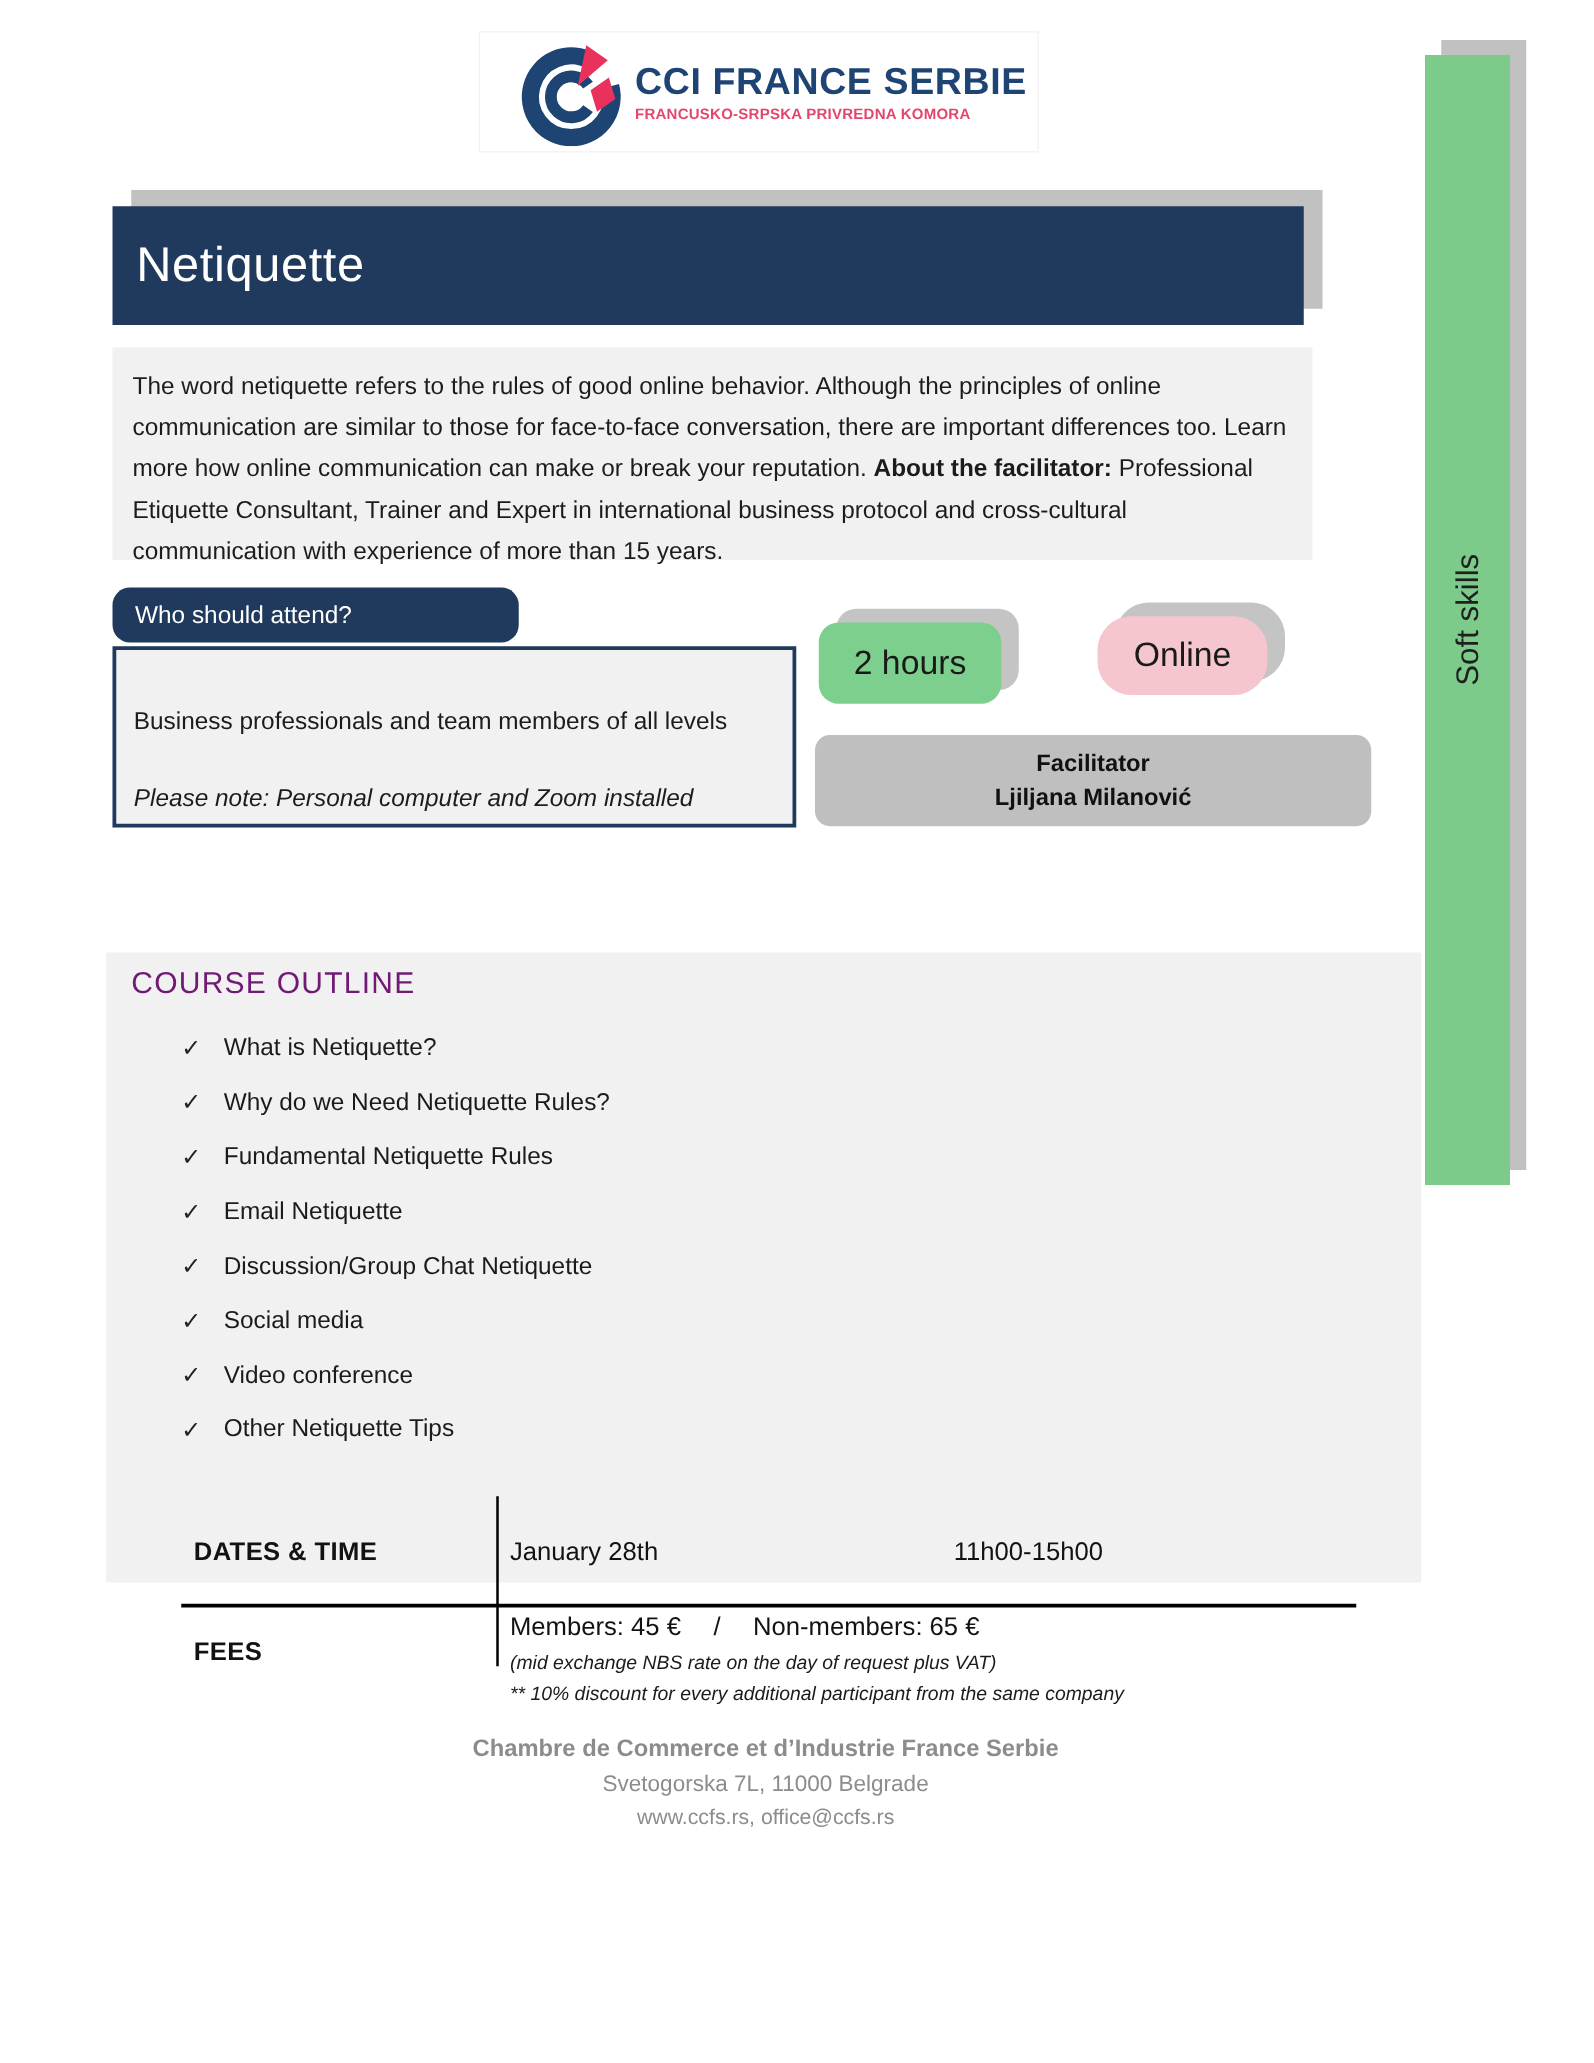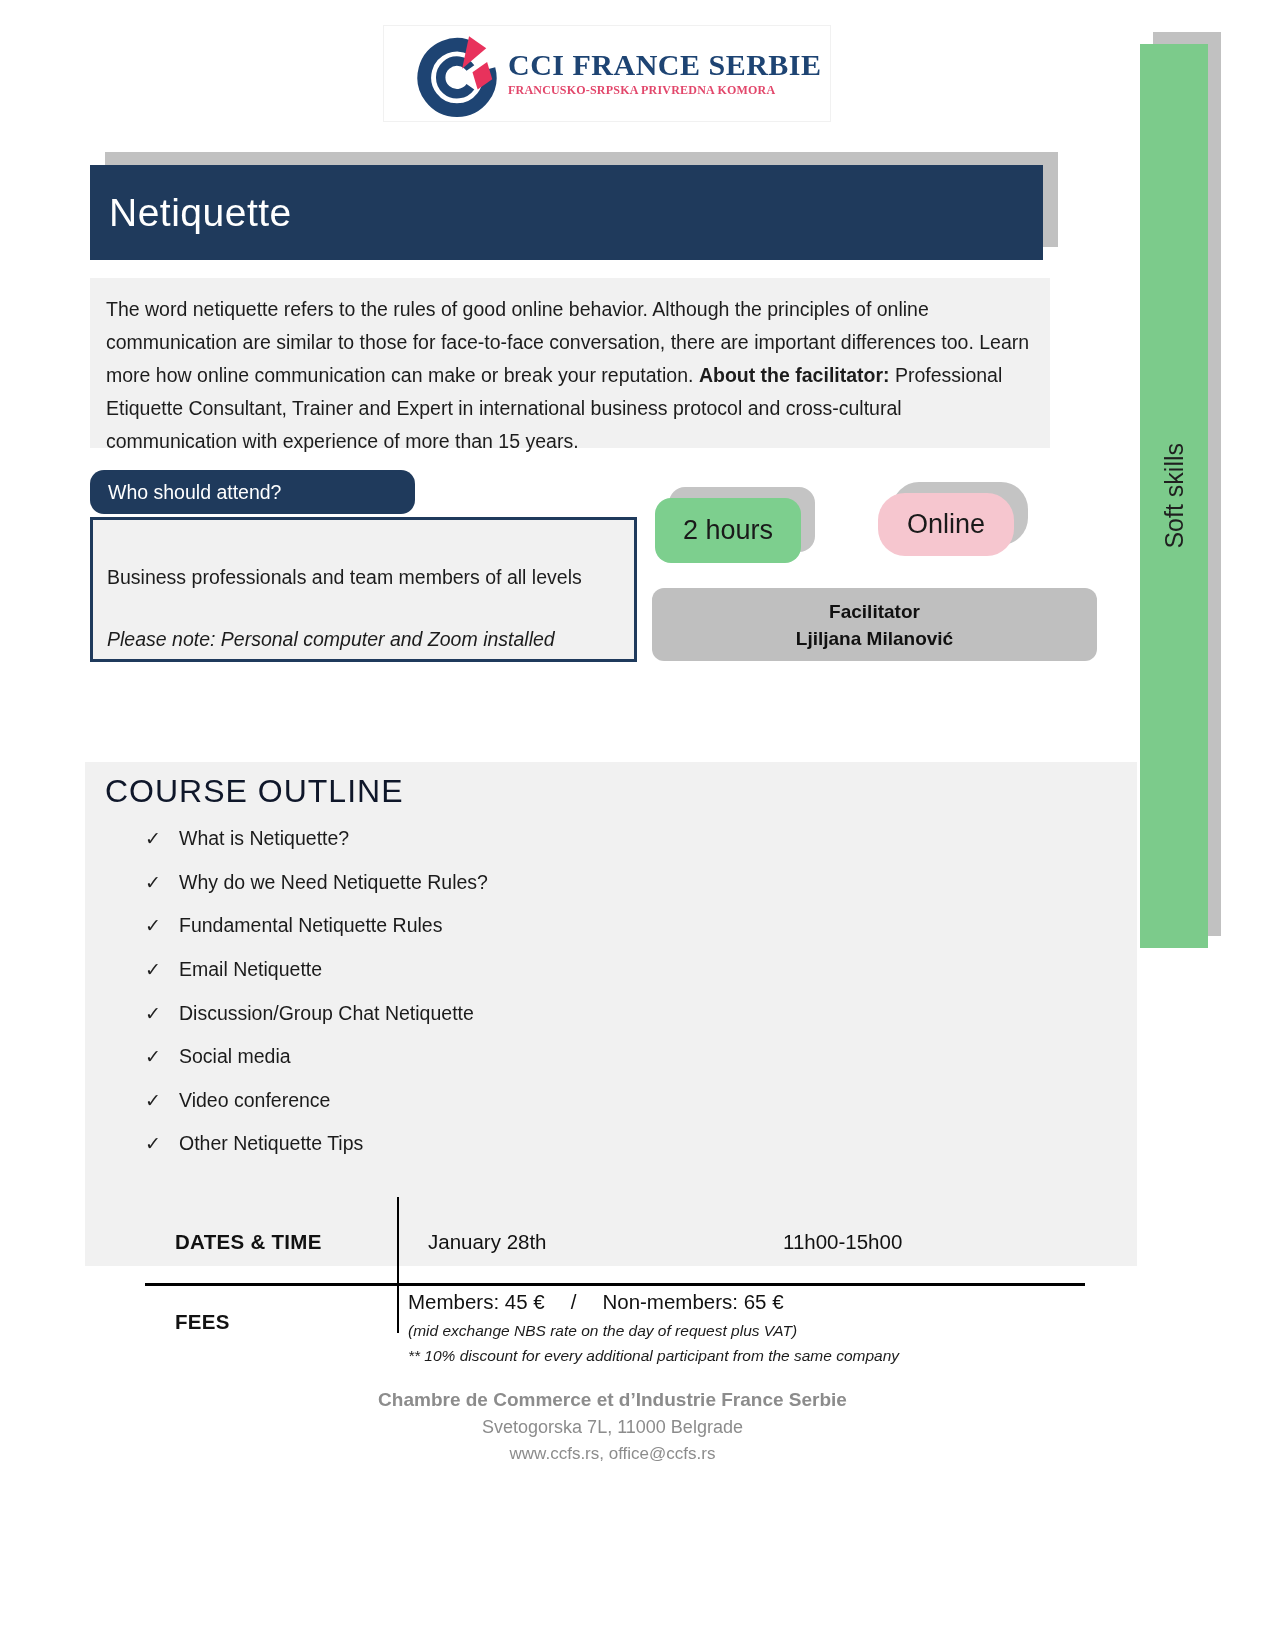--- a/index.html
+++ b/index.html
@@ -1,21 +1,21 @@
 <!DOCTYPE html>
 <html><head>
 <meta charset="utf-8">
 <style>
   * { margin:0; padding:0; box-sizing:border-box; }
   body { background:#ffffff; font-family:"Liberation Sans", sans-serif; }
   .page { position:relative; width:1275px; height:1650px; background:#ffffff; overflow:hidden; }
 
   
   .logo-wrap { position:absolute; left:383px; top:25px; width:448px; height:97px;
-    background:#ffffff; border:1px solid #f1f1f1; display:flex; align-items:center; padding-left:30px;font-family:Liberation Serif, serif; }
+    background:#ffffff; border:1px solid #f1f1f1; display:flex; align-items:center; padding-left:30px; }
   .logo-icon { flex:0 0 auto; margin-right:8px; }
   .logo-text { display:flex; flex-direction:column; }
   .logo-title { font-size:30px; font-weight:bold; color:#1E4473; letter-spacing:0.5px; line-height:32px; }
   .logo-sub { font-size:12px; font-weight:bold; color:#E2476B; letter-spacing:0.2px; margin-top:2px; }
 
   
   .side-bar { position:absolute; left:1140px; top:44px; width:68px; height:904px;
     background:#7CCB8B; box-shadow:13px -12px 0 #C1C1C1; display:flex; align-items:center; justify-content:center; }
   .side-label { writing-mode:vertical-rl; transform:rotate(180deg); font-size:25px; color:#1f1f1f; }
 
@@ -47,29 +47,29 @@
   .badge-pink { left:878px; top:493px; width:136px; height:63px; background:#F6C6CF;
     border-radius:27px; box-shadow:14px -11px 0 #C4C4C4; }
 
   
   .facil { position:absolute; left:652px; top:588px; width:445px; height:73px;
     background:#BFBFBF; border-radius:12px; display:flex; flex-direction:column;
     align-items:center; justify-content:center; font-size:19px; font-weight:bold; color:#111; line-height:27px; }
 
   
   .outline { position:absolute; left:85px; top:762px; width:1052px; height:504px; background:#F1F1F1; }
-  .outline-title { position:absolute; left:20px; top:11px; font-size:32px; color:#0f172a; letter-spacing:1px; }
+  .outline-title { position:absolute; left:20px; top:11px; font-size:24px; color:#701a75; letter-spacing:1px; }
   .outline ul { position:absolute; left:0; top:55px; width:100%; list-style:none; }
   .outline li { height:43.6px; display:flex; align-items:center; padding-left:60px; font-size:19.5px; color:#1b1b1b; }
   .outline .check { width:34px; font-size:19px; color:#222; }
 
   
   .vline { position:absolute; left:397px; top:1197px; width:2px; height:136px; background:#000; }
   .hline { position:absolute; left:145px; top:1283px; width:940px; height:3px; background:#000; }
-  .cell { position:absolute; font-size:20.5px; color:#121212;margin-left:20px; }
+  .cell { position:absolute; font-size:20.5px; color:#121212; }
   .cell.bold { font-weight:bold; letter-spacing:0.3px; }
   .fees-line { position:absolute; left:408px; top:1290px; font-size:20.5px; color:#121212; }
   .fees-line .sep { margin:0 26px; }
   .fees-note { position:absolute; left:408px; font-size:15.5px; font-style:italic; color:#1b1b1b; }
 
   
   .footer { position:absolute; left:90px; top:1385px; width:1045px; text-align:center; color:#8C8C8C; }
   .footer .org { font-size:19px; font-weight:bold; line-height:29px; }
   .footer .addr { font-size:18px; line-height:27px; }
   .footer .contact { font-size:17px; line-height:26px; }

